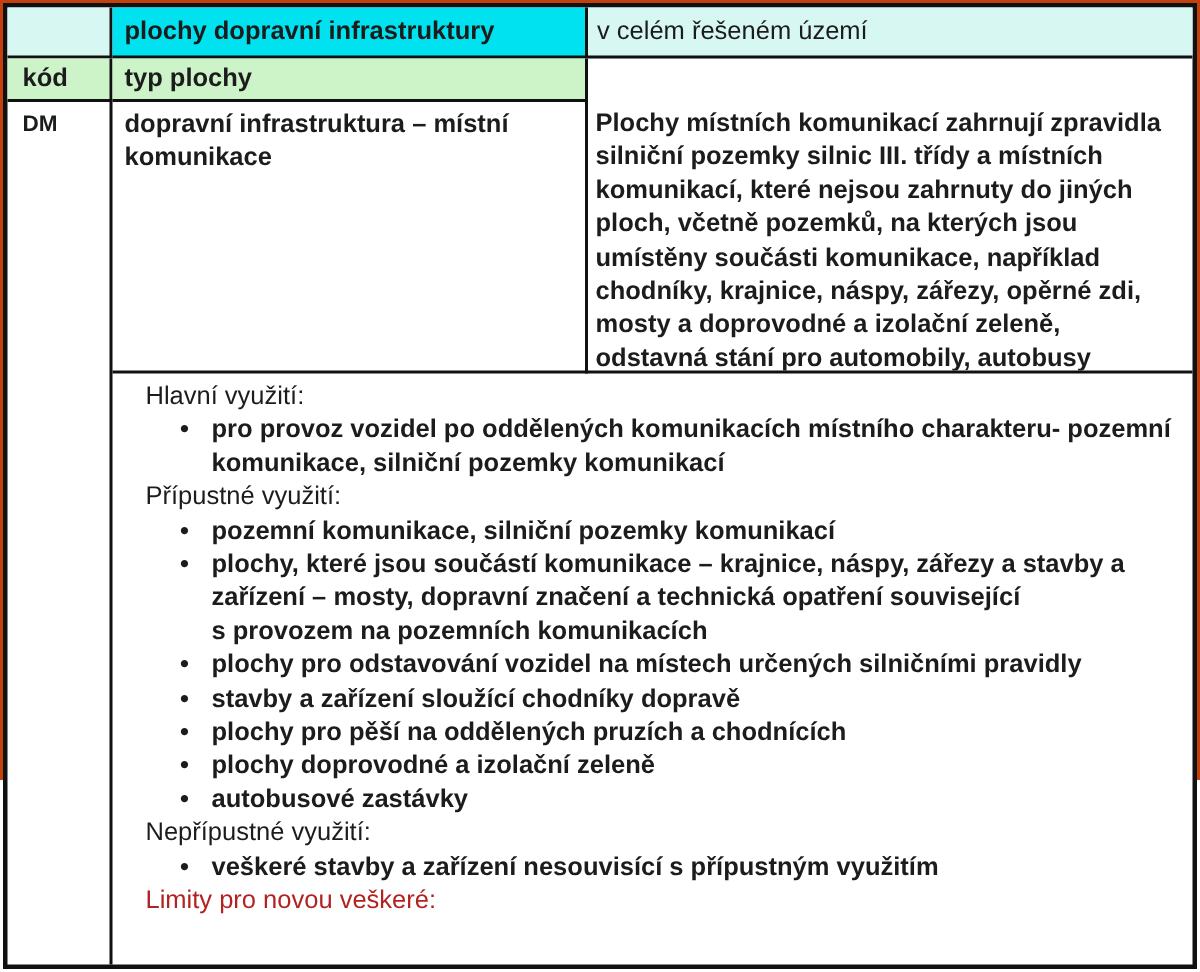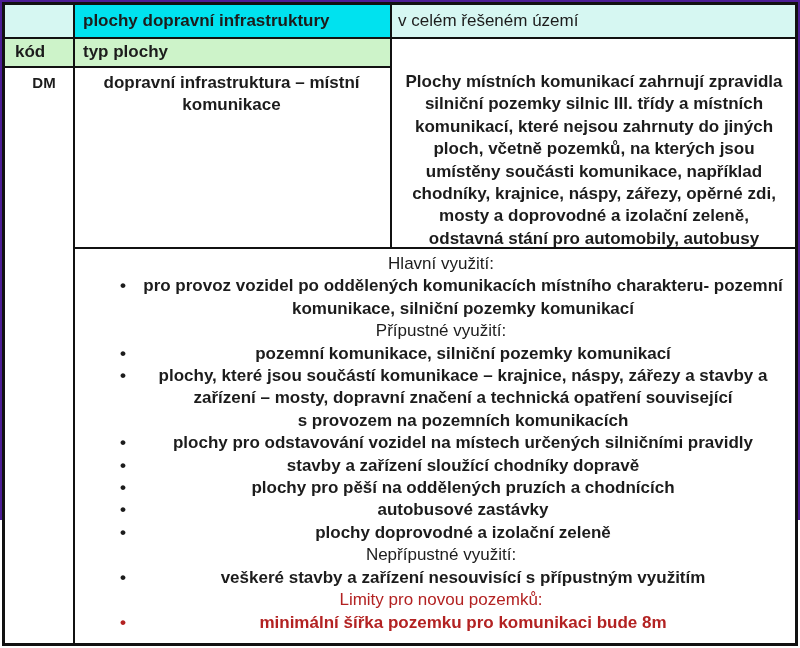--- a/index.html
+++ b/index.html
@@ -10,21 +10,21 @@
     --border_color:#111111;
     --text_color:#1c1c1c;
   }
   *{margin:0;padding:0;box-sizing:border-box;}
   html,body{background:#ffffff;}
   body{
     width:800px;height:648px;overflow:hidden;
     font-family:"Liberation Sans", sans-serif;
     color:var(--text_color);
   }
-  .sheet{width:800px;height:520px;background:#4c1d95;padding:2px;text-align:center;}
+  .sheet{width:800px;height:520px;background:#c2410c;padding:2px;}
   .ztable{
     width:796px;height:644px;
     border:3px solid var(--border_color);
     display:grid;
     grid-template-columns:70px 317px 1fr;
     grid-template-rows:34px 29px 181px 1fr;
     background:#ffffff;
   }
   .cell{
     border-right:2px solid var(--border_color);
@@ -98,34 +98,31 @@
       <div>
         <div class="section-title">Přípustné využití:</div>
         <ul class="section-items">
           <li class="bullet pre">pozemní komunikace, silniční pozemky komunikací</li>
           <li class="bullet pre">plochy, které jsou součástí komunikace – krajnice, náspy, zářezy a stavby a
 zařízení – mosty, dopravní značení a technická opatření související
 s provozem na pozemních komunikacích</li>
           <li class="bullet pre">plochy pro odstavování vozidel na místech určených silničními pravidly</li>
           <li class="bullet pre">stavby a zařízení sloužící chodníky dopravě</li>
           <li class="bullet pre">plochy pro pěší na oddělených pruzích a chodnících</li>
+          <li class="bullet pre">plochy doprovodné a izolační zeleně</li>
           <li class="bullet pre">autobusové zastávky</li>
-          <li class="bullet pre">plochy doprovodné a izolační zeleně</li>
         </ul>
       </div>
 
       <div>
         <div class="section-title">Nepřípustné využití:</div>
         <ul class="section-items">
           <li class="bullet pre">veškeré stavby a zařízení nesouvisící s přípustným využitím</li>
         </ul>
       </div>
 
       <div class="limits">
-        <div class="section-title">Limity pro novou pozemků:</div>
-        <ul class="section-items">
-          <li class="bullet pre">minimální šířka pozemku pro komunikaci bude 8m</li>
-        </ul>
+        <div class="section-title">Limity pro novou veškeré:</div>
       </div>
 
     </div>
   </div>
 </div>
 
 </body></html>

